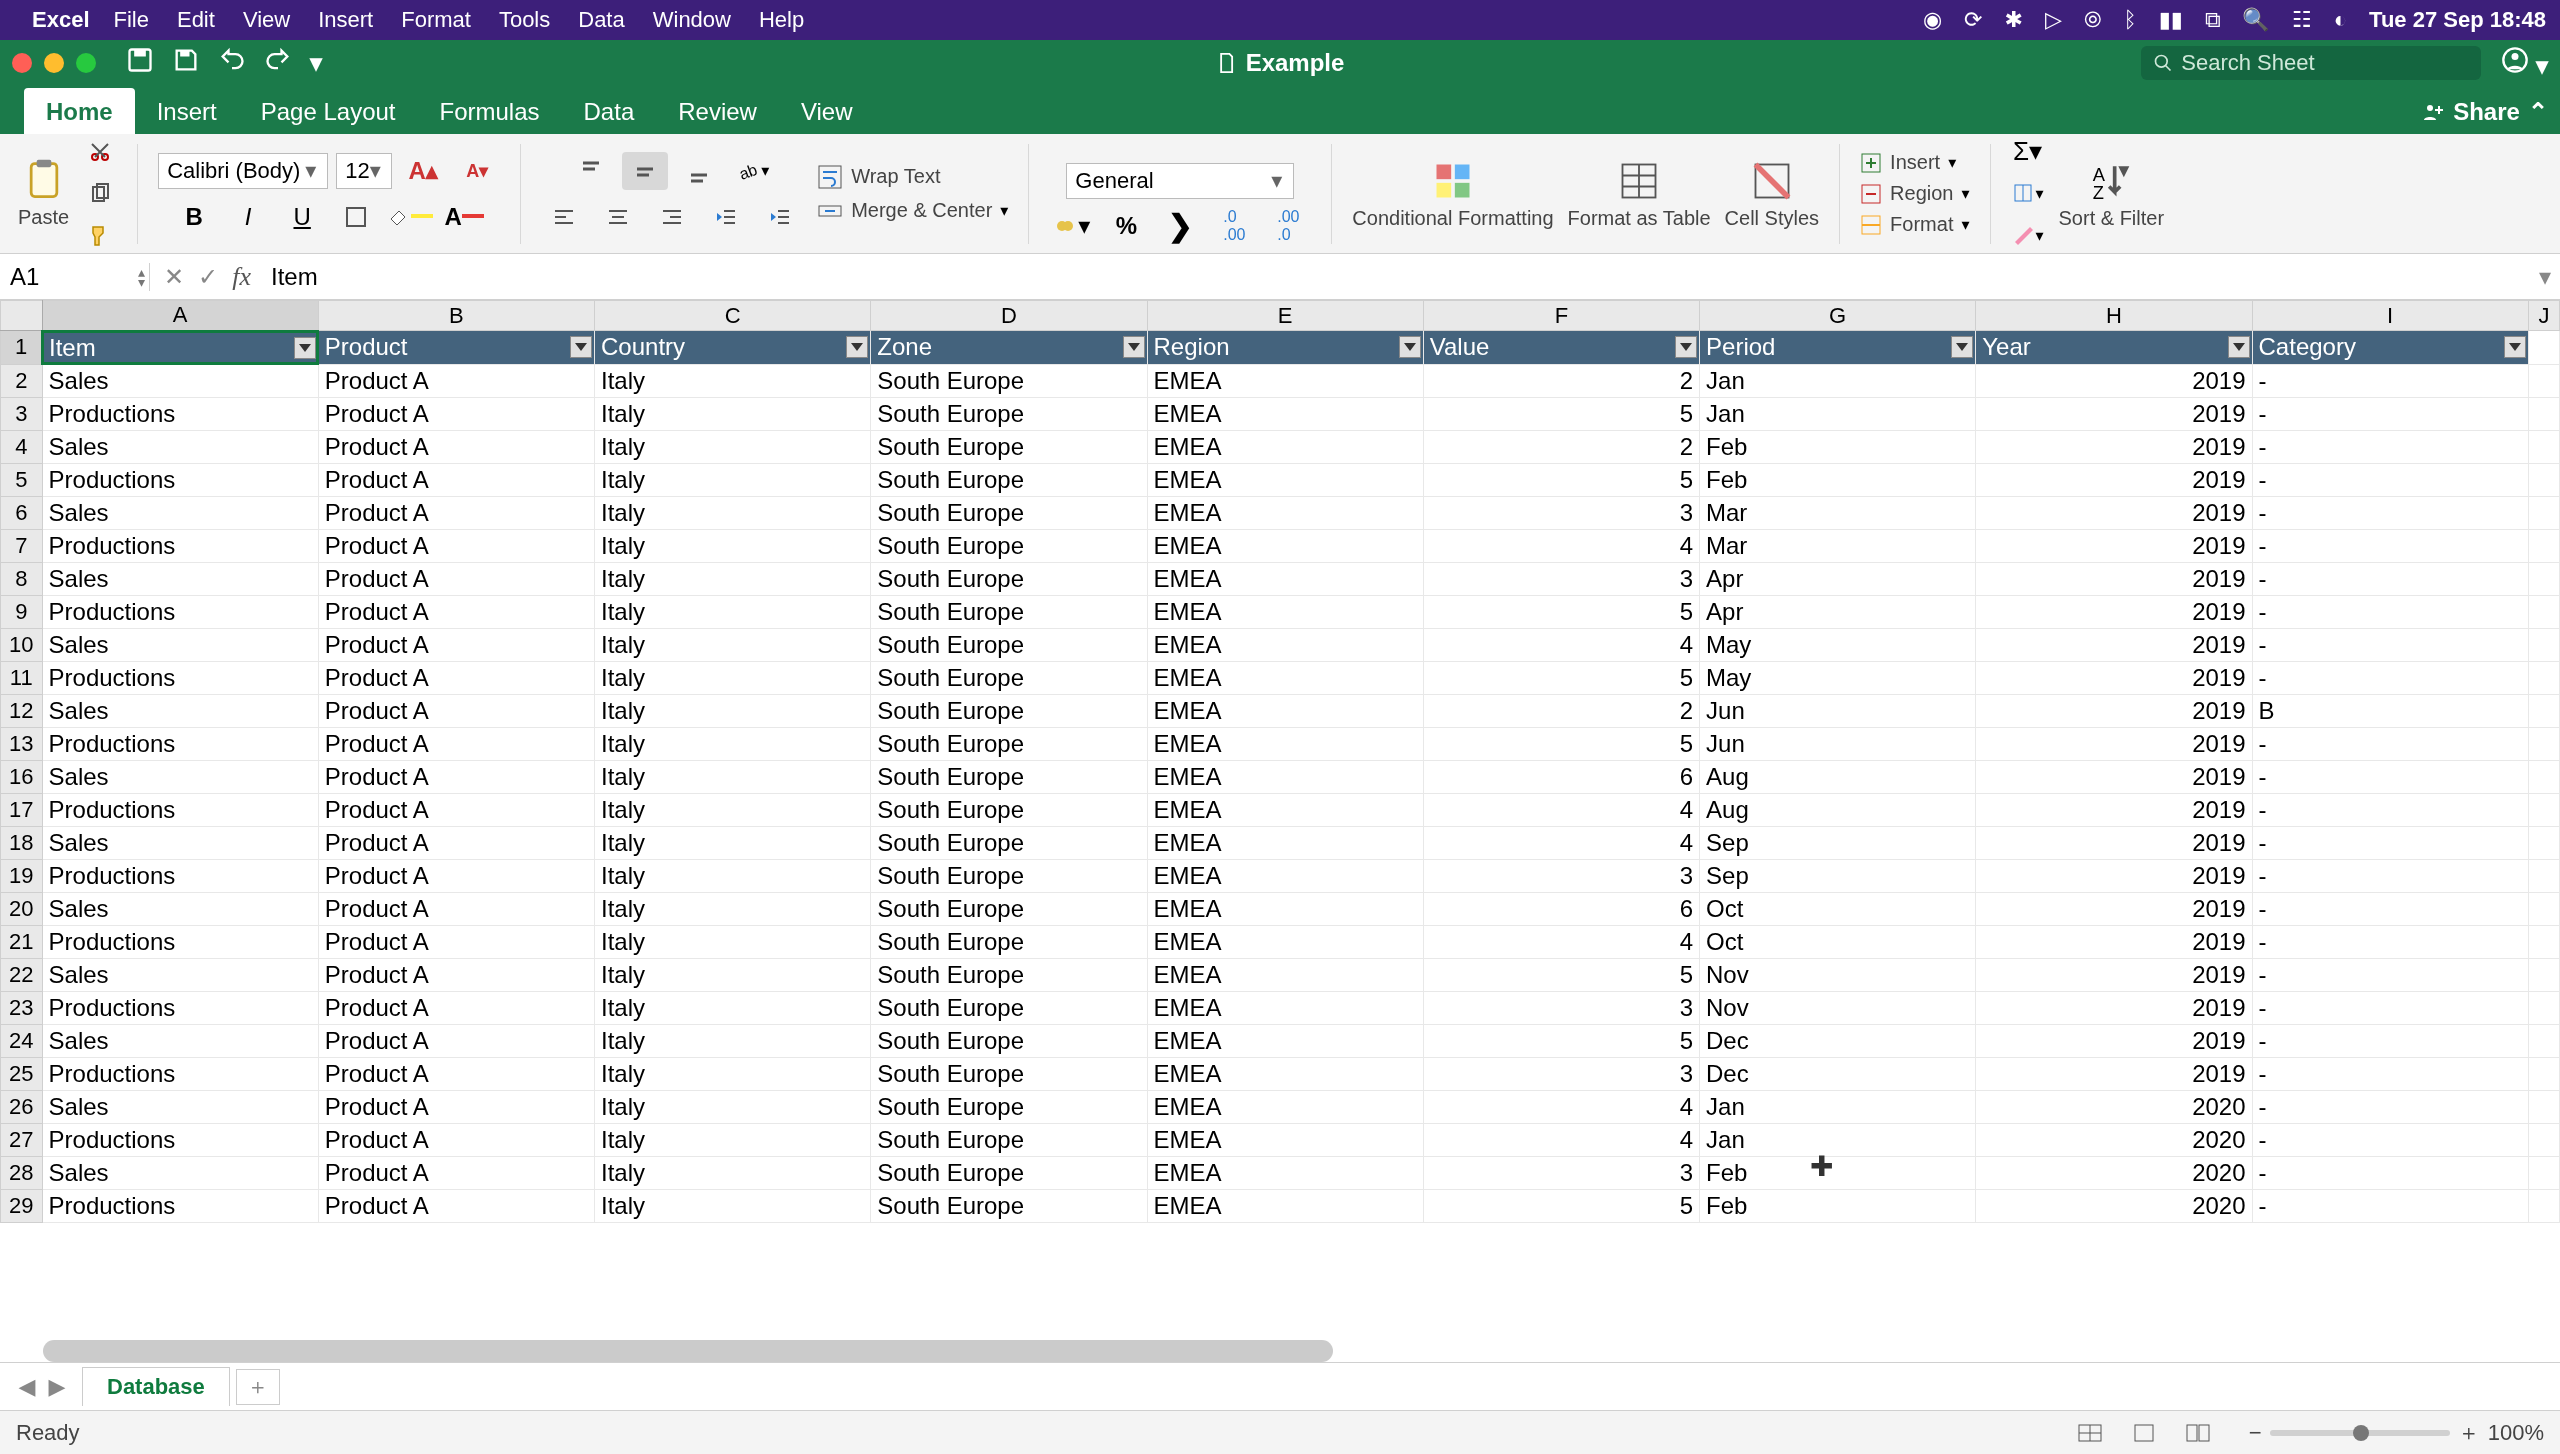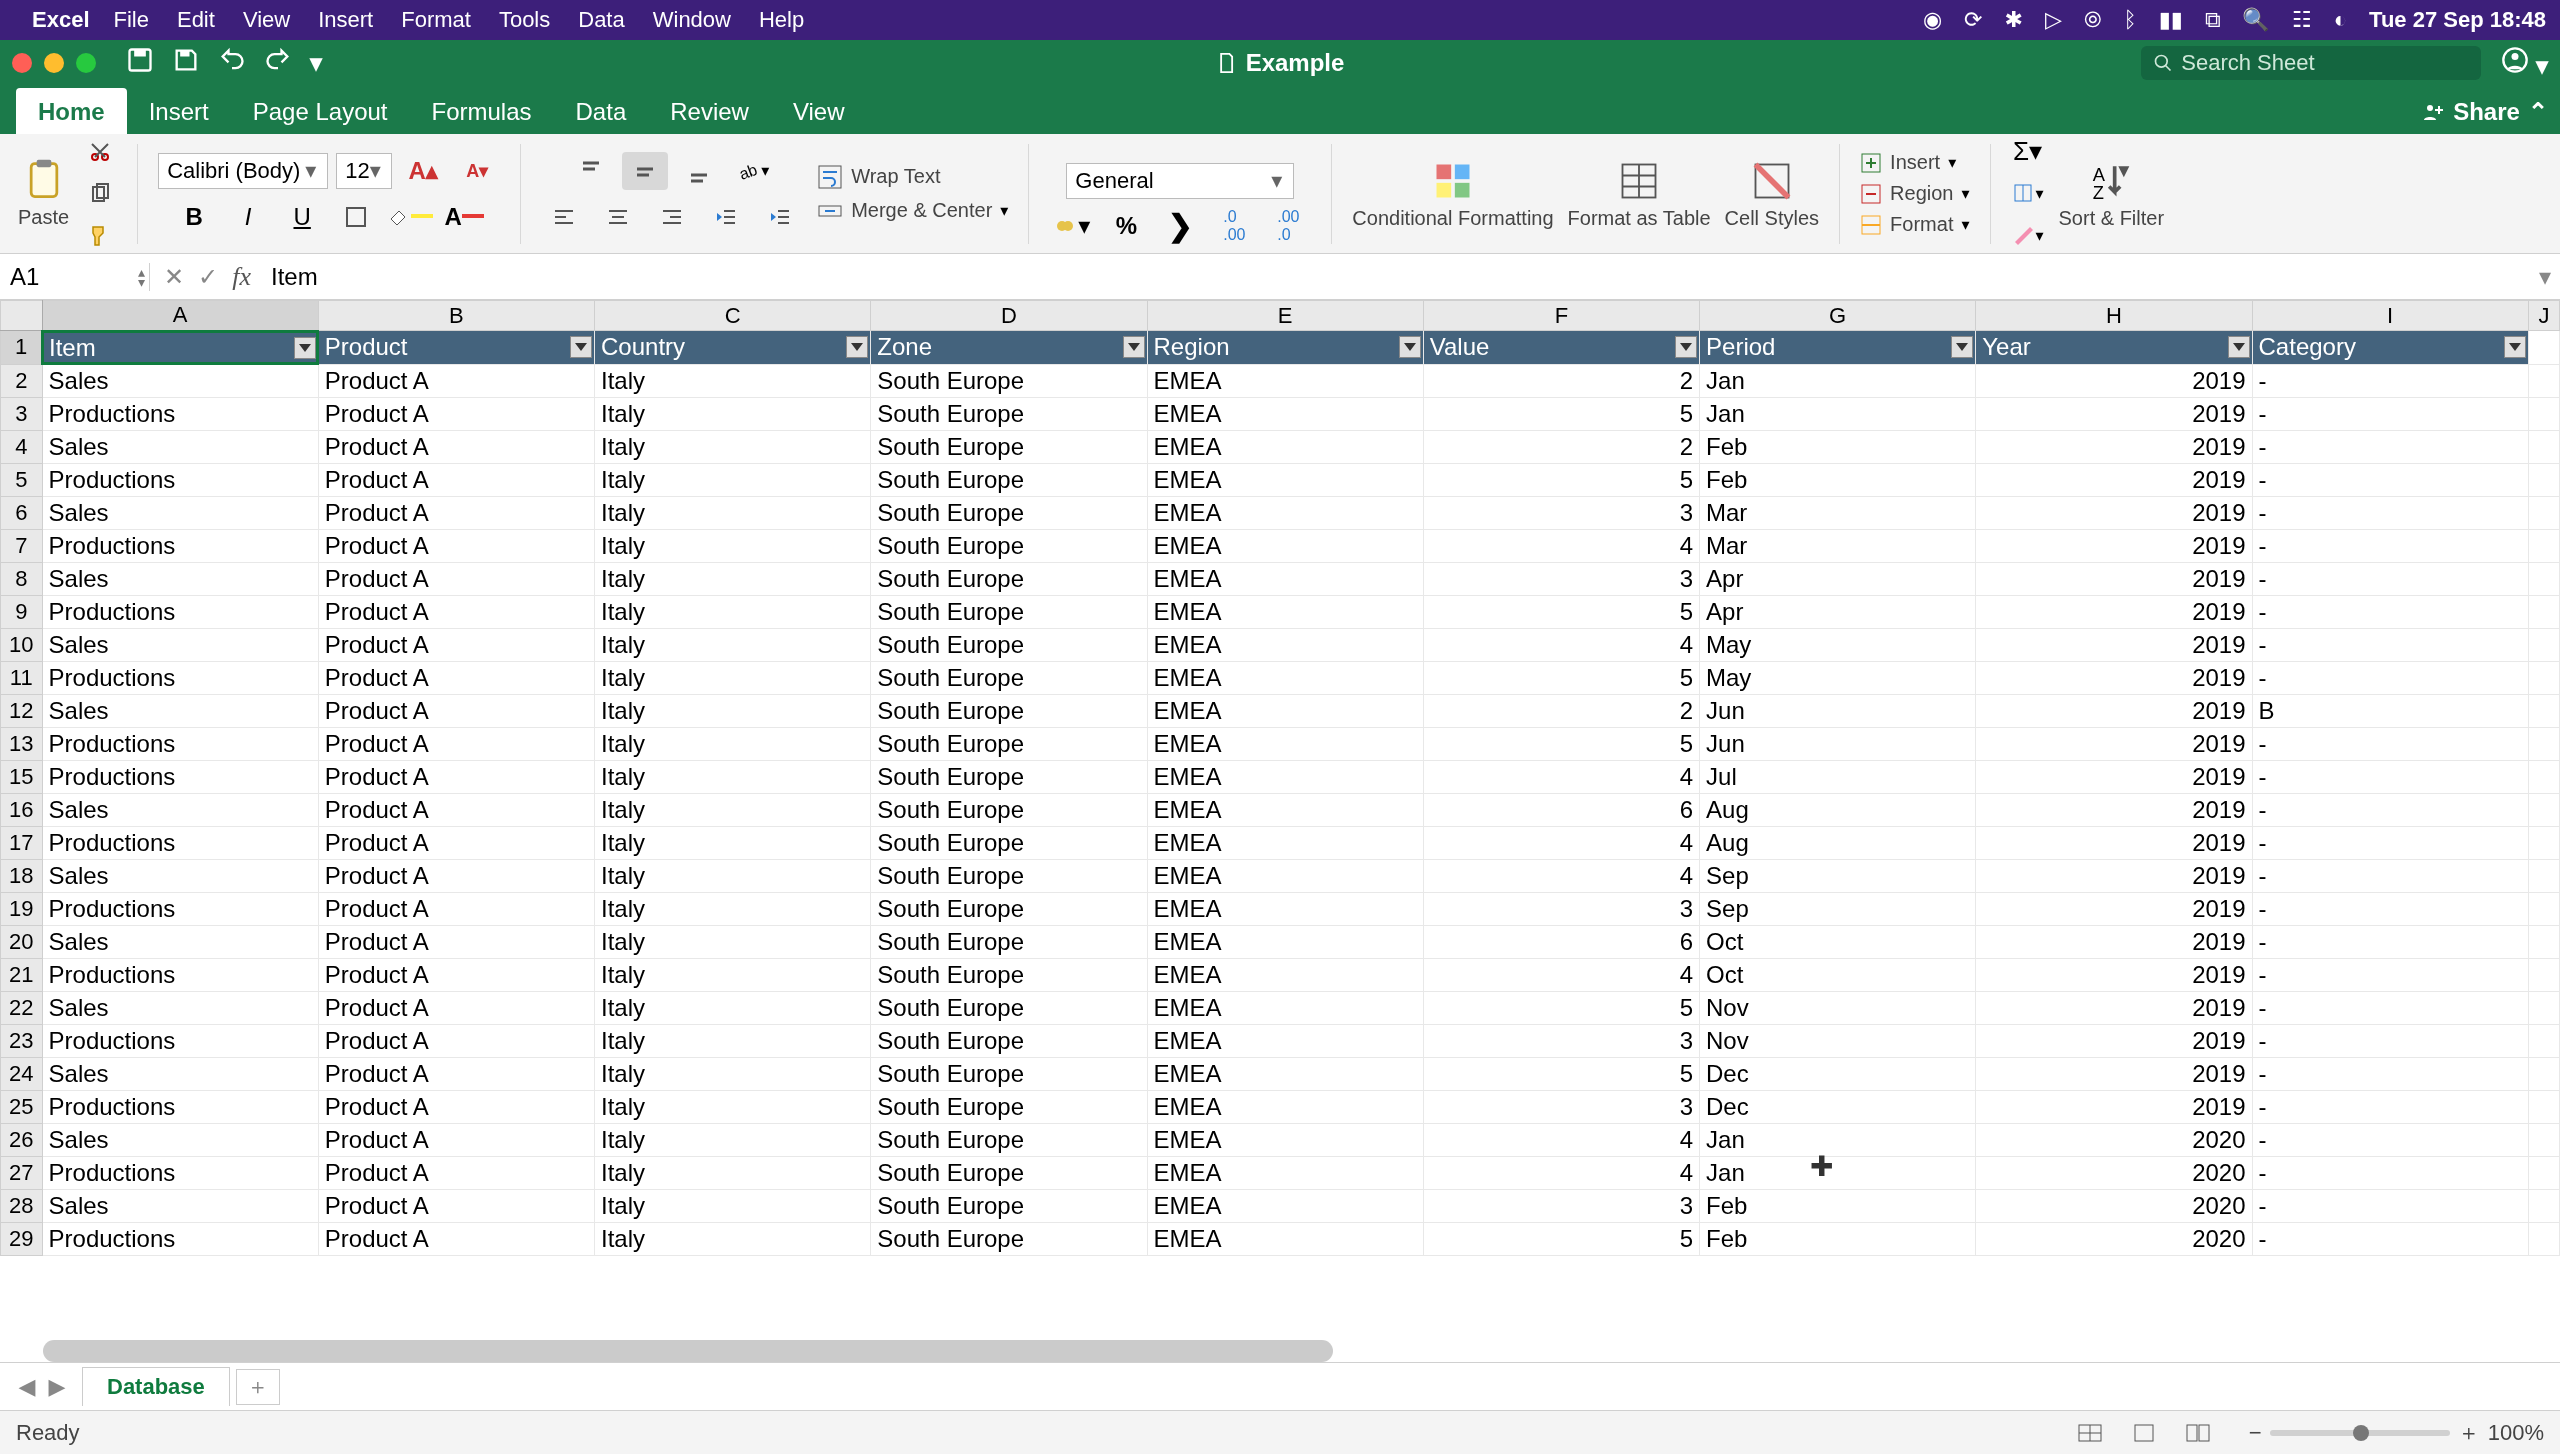--- a/index.html
+++ b/index.html
@@ -22,21 +22,21 @@
     .qat { display:flex; gap:18px; margin-left:10px; align-items:center; }
     .qat svg, .qat .qicon { width:28px; height:28px; fill:#fff; }
     .titlebar .title { position:absolute; left:50%; transform:translateX(-50%); display:flex; align-items:center; gap:8px; }
     .titlebar .title svg { width:22px; height:22px; fill:#fff; }
     .searchbox { margin-left:auto; background:#146640; border-radius:6px; padding:4px 12px; display:flex; align-items:center; gap:8px; width:340px; color:#cfe8d9; font-size:22px; font-weight:400; }
     .searchbox svg { width:20px; height:20px; fill:#cfe8d9; }
     .titlebar .account { margin-left:20px; }
     .titlebar .account svg{ width:28px;height:28px;fill:#fff;}
 
     
-    .ribbontabs { height: 48px; background: #1b7a4a; display:flex; align-items:flex-end; padding-left:16px; color:#fff; font-size:24px; }
+    .ribbontabs { height: 48px; background: #1b7a4a; display:flex; align-items:flex-end; padding-left:24px; color:#fff; font-size:24px; }
     .ribbontabs .tab { padding:10px 22px 8px; cursor:pointer; }
     .ribbontabs .tab.active { background:#fff; color:#1b7a4a; font-weight:700; border-radius:4px 4px 0 0; }
     .ribbontabs .flexspacer { flex:1; }
     .ribbontabs .share { display:flex; align-items:center; gap:8px; font-weight:700; padding:0 12px 8px; }
     .ribbontabs .share svg { width:24px; height:24px; fill:#fff; }
 
     
     .ribbon { height: 120px; background:#f4f4f4; border-bottom:1px solid #d0d0d0; display:flex; align-items:center; padding:0 18px; gap:14px; }
     .rgroup { display:flex; flex-direction:column; gap:8px; align-items:center; }
     .rrow { display:flex; gap:8px; align-items:center; }
@@ -627,33 +627,20 @@
             <td class="">Italy</td>
             <td class="">South Europe</td>
             <td class="">EMEA</td>
             <td class="num">5</td>
             <td class="">Jun</td>
             <td class="num">2019</td>
             <td class="">-</td>
             <td></td>
           </tr>
           <tr>
-            <td class="rowhdr">15</td>
-            <td class="">Productions</td>
-            <td class="">Product A</td>
-            <td class="">Italy</td>
-            <td class="">South Europe</td>
-            <td class="">EMEA</td>
-            <td class="num">4</td>
-            <td class="">Jul</td>
-            <td class="num">2019</td>
-            <td class="">-</td>
-            <td></td>
-          </tr>
-          <tr>
             <td class="rowhdr">16</td>
             <td class="">Sales</td>
             <td class="">Product A</td>
             <td class="">Italy</td>
             <td class="">South Europe</td>
             <td class="">EMEA</td>
             <td class="num">6</td>
             <td class="">Aug</td>
             <td class="num">2019</td>
             <td class="">-</td>

